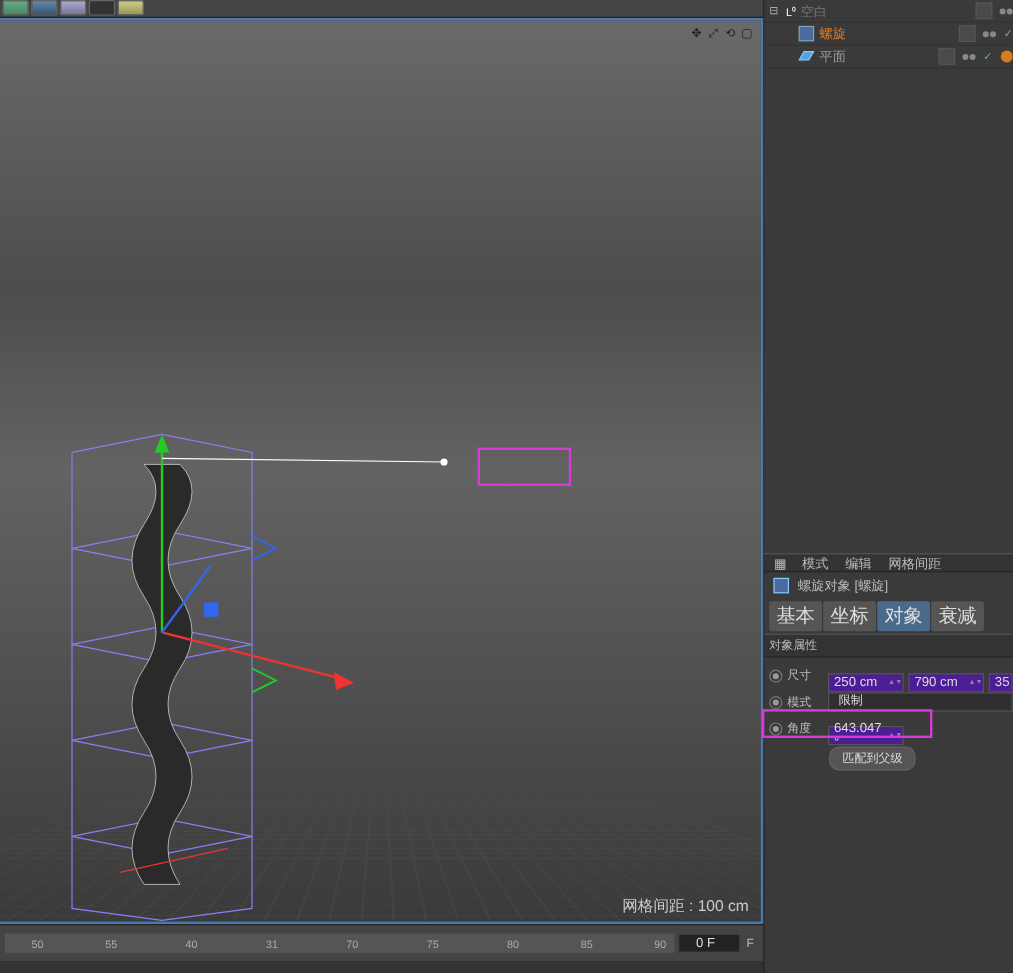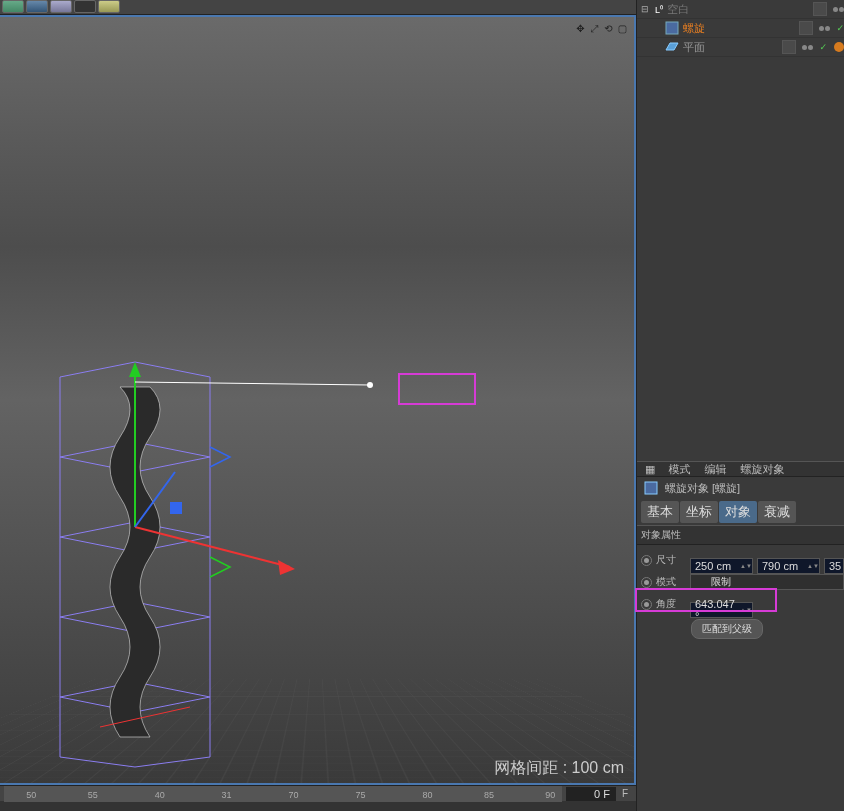--- a/index.html
+++ b/index.html
@@ -12,34 +12,34 @@
 
 .top-toolbar { height: 15px; background: #444; display: flex; gap: 2px; padding: 0 2px; border-bottom: 1px solid #222; }
 .tool-btn { width: 22px; height: 13px; background: #555; border: 1px solid #666; border-radius: 2px; }
 
 
 .viewport { flex: 1; position: relative; background: linear-gradient(to bottom, #6a6a6a 0%, #5a5a5a 16%, #4d4d4d 30%, #636363 50%, #3a3a3a 100%); border: 2px solid #4a78b0; margin-left: -2px; }
 .viewport-icons { position: absolute; top: 6px; right: 6px; display: flex; gap: 3px; }
 .vp-icon { width: 11px; height: 11px; color: #222; font-size: 10px; text-align: center; line-height: 11px; }
 .grid-floor { position: absolute; bottom: 0; left: 0; right: 0; height: 380px; overflow: hidden; }
 .grid-floor::before { content: ''; position: absolute; inset: 0; background-image: repeating-linear-gradient(to right, rgba(80,80,80,0.4) 0, rgba(80,80,80,0.4) 1px, transparent 1px, transparent 18px), repeating-linear-gradient(to bottom, rgba(80,80,80,0.4) 0, rgba(80,80,80,0.4) 1px, transparent 1px, transparent 18px); transform: perspective(600px) rotateX(72deg) scale(1.5); transform-origin: bottom center; top:-100px; }
-.viewport-footer { position: absolute; bottom: 4px; right: 10px; color: #ccc; font-size: 16px; }
+.viewport-footer { position: absolute; bottom: 4px; right: 10px; color: #ccc; font-size: 13px; }
 
 
 .helix { position: absolute; left: 30px; top: 350px; width: 210px; height: 400px; pointer-events: none; }
 .helix svg { width: 100%; height: 100%; overflow: visible; }
 
 
 .highlight-box { position: absolute; border: 2px solid #d63bd6; background: transparent; }
 
 
-.timeline { height: 16px; background: #444; border-top: 1px solid #222; display: flex; align-items: center; position: relative; }
+.timeline { height: 31px; background: #444; border-top: 1px solid #222; display: flex; align-items: center; position: relative; }
 .timeline-track { flex: 1; height: 16px; background: #555; position: relative; margin: 0 4px; }
 .timeline-tick { position: absolute; font-size: 9px; color: #aaa; bottom: 2px; }
-.temperature { width: 50px; height: 14px; background: #222; color: #ddd; text-align: right; padding-right: 6px; line-height: 14px; margin-right: 6px;}
+.temperature { width: 50px; height: 14px; background: #222; color: #ddd; text-align: right; padding-right: 20px; line-height: 14px; margin-right: 6px;}
 .f-label { width: 10px; color: #bbb; font-size: 10px; margin-right: 4px;}
 
 
 .obj-manager { height: 461px; background: #3a3a3a; }
 .obj-row { display: flex; align-items: center; height: 19px; padding: 0 4px; gap: 4px; border-bottom: 1px solid #333; }
 .tree-indent { display: inline-block; }
 .expand-icon { width: 10px; color: #aaa; font-size: 9px; }
 .obj-icon { width: 14px; height: 14px; display: inline-block; }
 .obj-label { flex: 1; color: #999; }
 .obj-label.selected { color: #e67e22; }
@@ -48,31 +48,31 @@
 .vis-dots { display: flex; gap: 1px; margin-left: 2px; }
 .dot { width: 5px; height: 5px; border-radius: 50%; } .dot.gray { background: #888; }
 .tag-sphere { width:10px; height:10px; background:#d67b1f; border-radius:50%; margin-left:3px;}
 .checkmark { color:#5c5; font-size:9px; margin-left:2px; }
 
 
 .attr-header { height: 16px; background: #333; display: flex; align-items: center; gap: 14px; padding: 0 8px; font-size: 11px; border-top: 1px solid #555; border-bottom: 1px solid #222; }
 .attr-title { height: 22px; background: #3a3a3a; display: flex; align-items: center; padding: 0 6px; gap: 6px; }
 .deformer-icon { width:16px; height:16px; display:inline-block;}
 .attr-tabs { display: flex; gap: 1px; padding: 2px 4px; background: #3a3a3a; }
-.attr-tab { padding: 2px 6px; background: #555; color: #ddd; border-radius: 2px; cursor: pointer; font-size: 13px; }
+.attr-tab { padding: 2px 6px; background: #555; color: #ddd; border-radius: 2px; cursor: pointer; font-size: 16px; }
 .attr-tab.active { background: #4a6a8a; }
 .attr-section { padding: 2px 4px; background: #333; color: #bbb; font-size: 10px; border-top: 1px solid #555; border-bottom: 1px solid #222;}
 .attr-body { padding: 4px 4px 4px 4px; background: #3a3a3a; }
 .attr-row { display: flex; align-items: center; height: 22px; gap: 4px; }
 .radio-dot { width: 11px; height: 11px; border: 1px solid #777; border-radius: 50%; display: inline-flex; align-items: center; justify-content: center; }
 .radio-dot::after { content: ''; width: 5px; height: 5px; background: #999; border-radius: 50%; }
 .attr-label { width: 30px; color: #bbb; font-size: 10px; }
-.attr-input { width: 63px; height: 16px; background: #0f172a; border: 1px solid #555; color: #ddd; padding: 0 4px; font-size: 10px; display: flex; align-items: center; justify-content: space-between; margin-top: 12px; }
+.attr-input { width: 63px; height: 16px; background: #4c1d95; border: 1px solid #555; color: #ddd; padding: 0 4px; font-size: 10px; display: flex; align-items: center; justify-content: space-between; margin-top: 12px; }
 .spinner { width: 8px; display: flex; flex-direction: column; line-height: 4px; font-size: 6px; color: #888;}
-.dropdown { flex: 1; height: 16px; background: #2f2f2f; border: 1px solid #555; color: #ddd; padding: 0 20px; font-size: 10px; line-height: 14px; }
+.dropdown { flex: 1; height: 16px; background: #2f2f2f; border: 1px solid #555; color: #ddd; padding: 0 8px; font-size: 10px; line-height: 14px; }
 .fit-btn { padding: 2px 10px; background: #555; border: 1px solid #666; border-radius: 8px; color: #ddd; font-size: 10px; margin: 4px 0 0 50px; }
 
 .angle-highlight { position: absolute; border: 2px solid #d63bd6; }
 </style>
 </head>
 <body>
 
 <div class="main-container">
   <div class="left-area">
     <div class="top-toolbar">
@@ -190,21 +190,21 @@
           </span>
         <span class="checkmark">✓</span>
         <span class="tag-sphere"></span>
       </div>
     </div>
 
     <div class="attr-header">
       <span style="letter-spacing:-1px;">▦</span>
       <span>模式</span>
       <span>编辑</span>
-      <span>螺旋对象</span>
+      <span>网格间距</span>
     </div>
 
     <div class="attr-title">
       <svg class="deformer-icon" viewBox="0 0 16 16">
           <rect x="2" y="2" width="12" height="12" fill="#4a6aa0" stroke="#8cf"></rect>
         </svg>
       <span>螺旋对象 [螺旋]</span>
     </div>
 
     <div class="attr-tabs">

